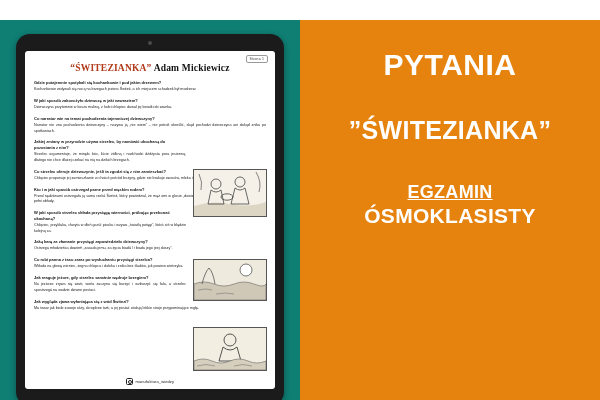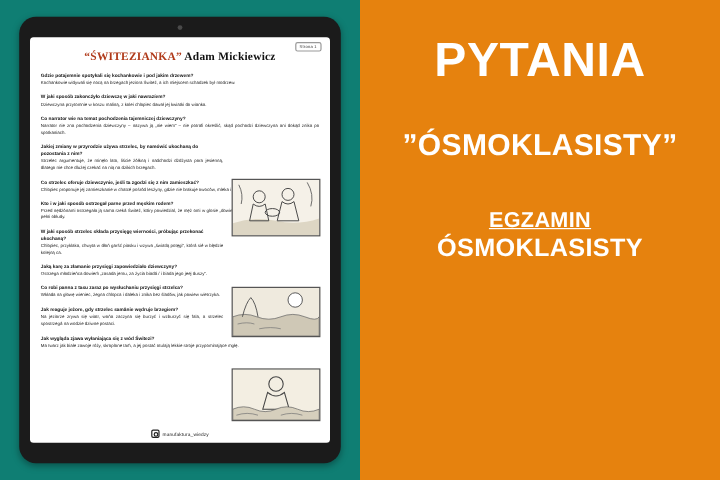--- a/index.html
+++ b/index.html
@@ -11,20 +11,21 @@
     height: 400px;
     overflow: hidden;
     font-family: "Liberation Sans", sans-serif;
     background: #ffffff;
   }
   .canvas {
     position: relative;
     width: 600px;
     height: 380px;
     display: flex;
+    margin-top: 20px;
   }
   
   .left-panel {
     position: relative;
     width: 300px;
     height: 400px;
     background: #0f7e73;
     overflow: hidden;
   }
   
@@ -166,21 +167,21 @@
     display: flex;
     flex-direction: column;
     align-items: center;
     justify-content: flex-start;
     padding-top: 28px;
     box-sizing: border-box;
     text-align: center;
   }
   .r-line1, .r-line2 {
     font-weight: bold;
-    font-size: 40px;
+    font-size: 30px;
     line-height: 1.12;
     letter-spacing: 0.5px;
   }
   .r-title {
     font-weight: bold;
     font-size: 25px;
     margin-top: 34px;
     letter-spacing: 0.3px;
   }
   .r-sub1 {
@@ -325,18 +326,18 @@
             <span class="ig-handle">manufaktura_wiedzy</span>
           </div>
 
         </div>
       </div>
     </div>
   </div>
 
   <div class="right-panel">
     <div class="r-line1">PYTANIA</div>
-    <div class="r-title">”ÓSMOKLASISTY”</div>
+    <div class="r-title">”ŚWITEZIANKA”</div>
     <div class="r-sub1">EGZAMIN</div>
     <div class="r-sub2">ÓSMOKLASISTY</div>
   </div>
 
 </div>
 
 </body></html>

